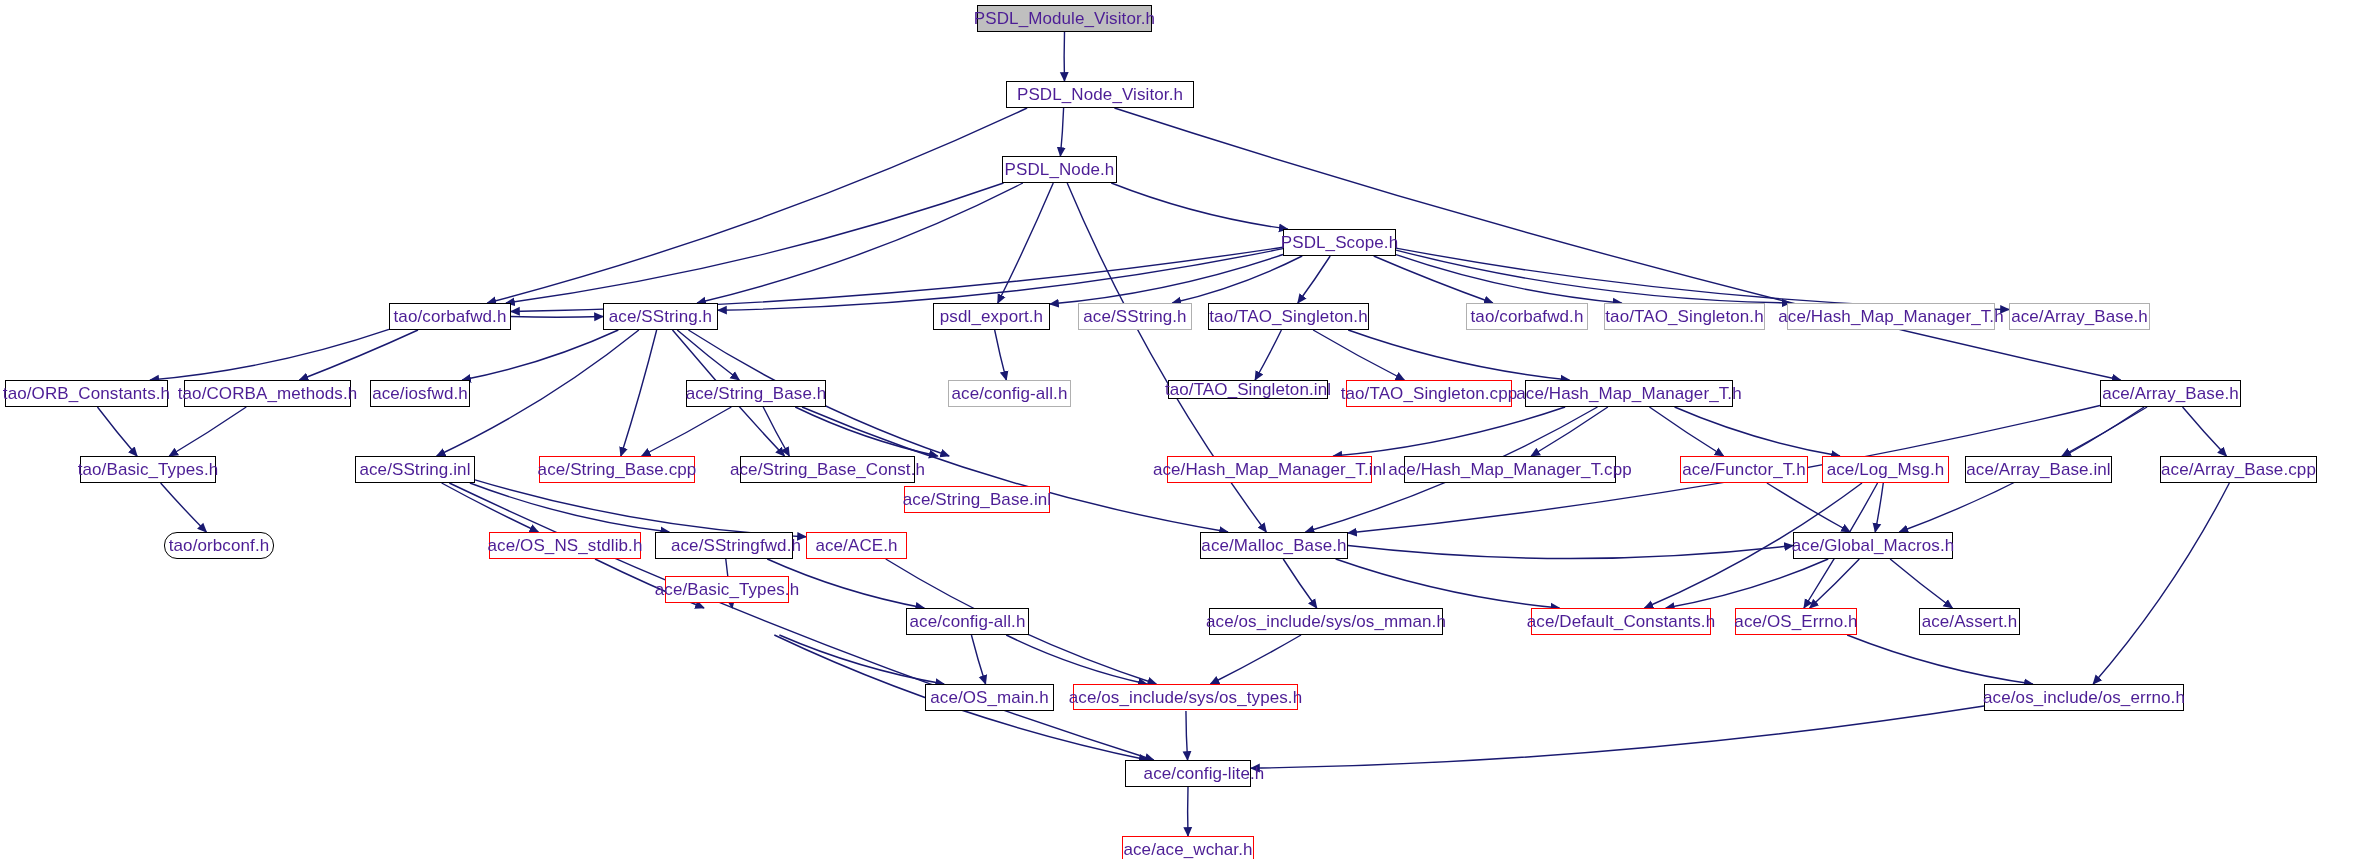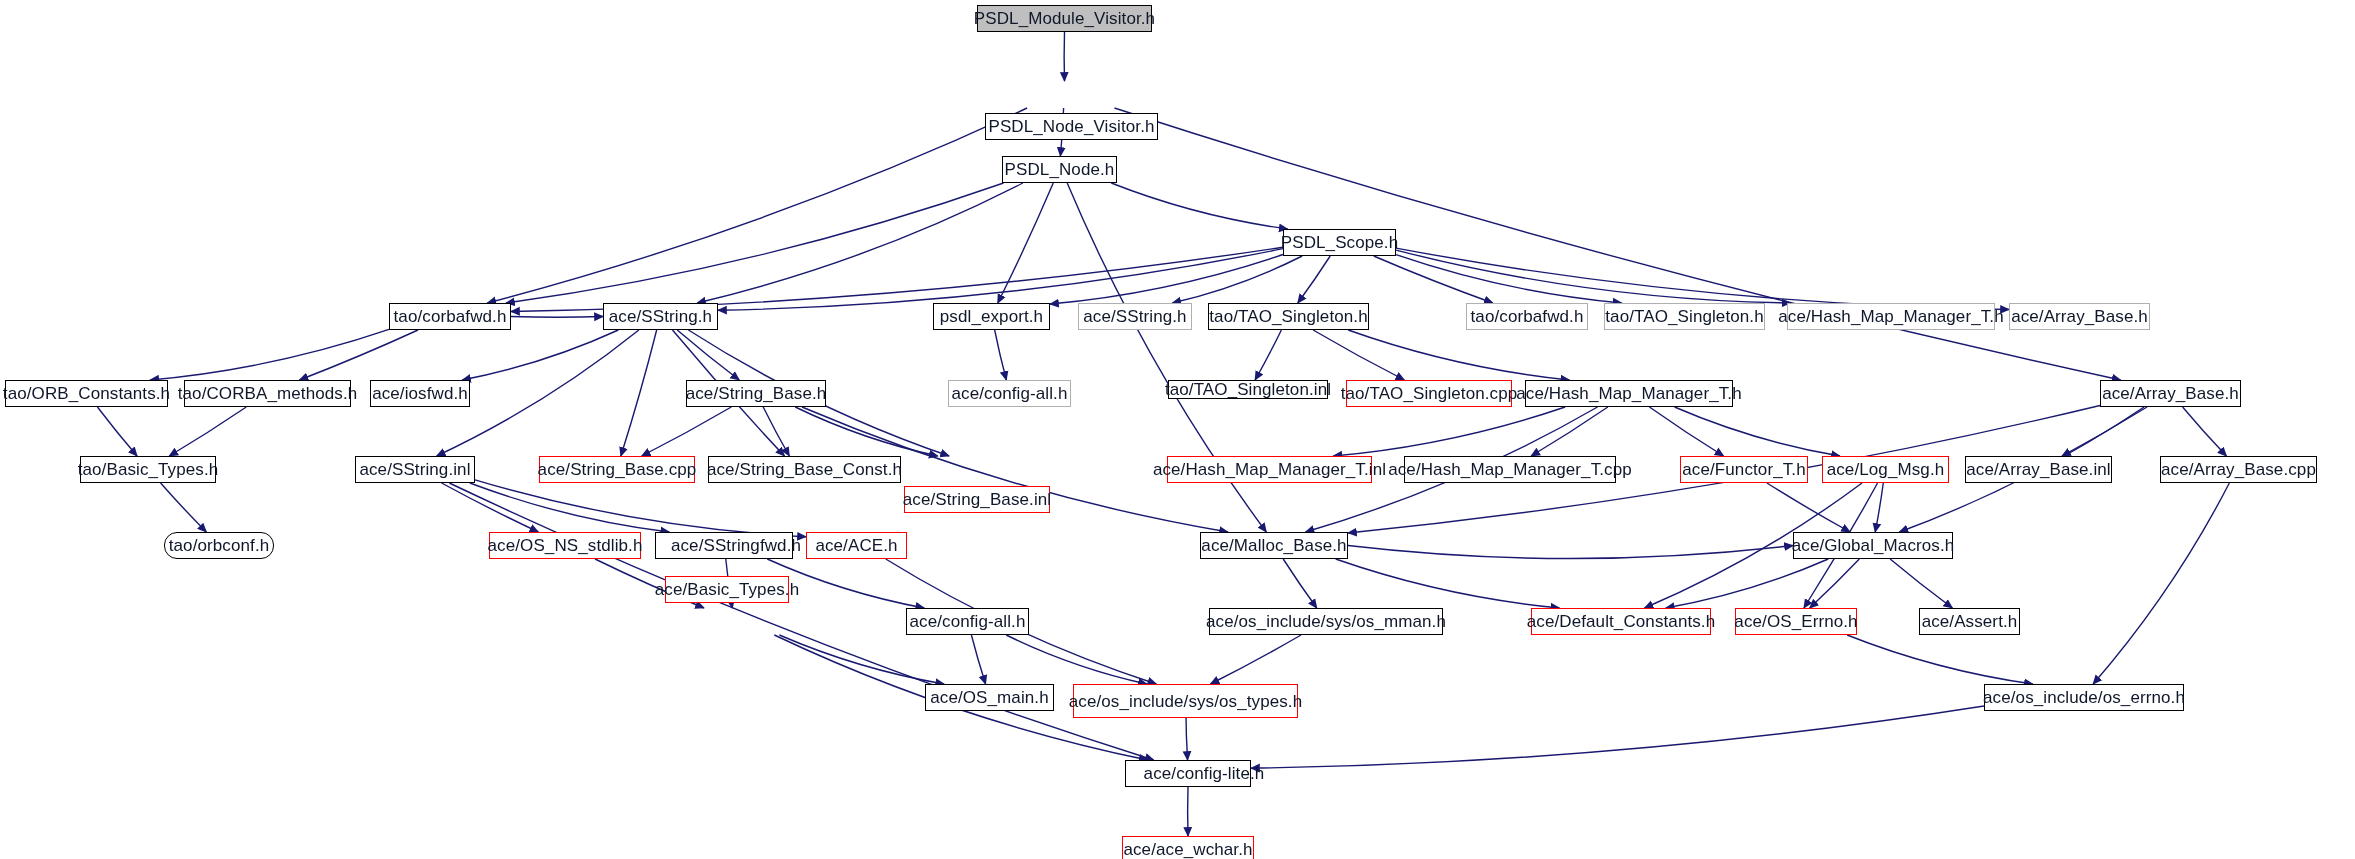--- a/index.html
+++ b/index.html
@@ -1,21 +1,21 @@
 <!DOCTYPE html>
 <html><head>
 <meta charset="utf-8">
 <style>
   html,body{margin:0;padding:0;background:#ffffff;}
   body{font-family:"Liberation Sans","DejaVu Sans",sans-serif;}
   #graph-root{position:relative;width:2355px;height:859px;background:#fff;overflow:hidden;}
   #graph-svg{position:absolute;left:0;top:0;width:2355px;height:859px;}
   .node-box{position:absolute;box-sizing:border-box;display:flex;align-items:center;justify-content:center;
             background:#ffffff;white-space:nowrap;}
-  .node-label{font-size:17px;line-height:1;color:#0f172a;letter-spacing:.1px;}
+  .node-label{font-size:17px;line-height:1;color:#4c1d95;letter-spacing:.1px;}
   .n-normal{border:1.5px solid #000000;}
   .n-root{border:1.5px solid #000000;background:#bfbfbf;}
   .n-gray{border:1.5px solid #b0b0b0;}
   .n-red{border:1.5px solid #ff0000;}
 </style>
 </head>
 <body>
 
 <div id="graph-root">
   <svg id="graph-svg" viewBox="0 0 2355 859" xmlns="http://www.w3.org/2000/svg">
@@ -99,21 +99,21 @@
         <path d="M2144.0773026315787,407 Q2029.25,484.1792763157895 1899.422697368421,532"></path>
         <path d="M2100,405.4531511433352 Q1728.346227287363,494.83745348972576 1348,532.9534300055773"></path>
         <path d="M2229.3519736842104,483 Q2173.31,591.6722368421052 2093.1480263157896,684"></path>
         <path d="M1188,787 Q1187.265,811.5 1188,836"></path>
       </g>
   </svg>
   <div id="node-layer">
       <div class="node-box n-root" style="left: 977px; top: 5px; width: 175px; height: 27px;">
         <span class="node-label">PSDL_Module_Visitor.h</span>
       </div>
-      <div class="node-box n-normal" style="left: 985px; top: 81px; width: 173px; height: 27px; margin-top: 32px;">
+      <div class="node-box n-normal" style="left: 1006px; top: 81px; width: 188px; height: 27px;">
         <span class="node-label">PSDL_Node_Visitor.h</span>
       </div>
       <div class="node-box n-normal" style="left: 1002px; top: 156px; width: 115px; height: 27px;">
         <span class="node-label">PSDL_Node.h</span>
       </div>
       <div class="node-box n-normal" style="left: 1283px; top: 229px; width: 113px; height: 27px;">
         <span class="node-label">PSDL_Scope.h</span>
       </div>
       <div class="node-box n-normal" style="left: 389px; top: 303px; width: 122px; height: 27px;">
         <span class="node-label">tao/corbafwd.h</span>
@@ -171,21 +171,21 @@
       </div>
       <div class="node-box n-normal" style="left: 80px; top: 456px; width: 136px; height: 27px;">
         <span class="node-label">tao/Basic_Types.h</span>
       </div>
       <div class="node-box n-normal" style="left: 355px; top: 456px; width: 120px; height: 27px;">
         <span class="node-label">ace/SString.inl</span>
       </div>
       <div class="node-box n-red" style="left: 539px; top: 456px; width: 156px; height: 27px;">
         <span class="node-label">ace/String_Base.cpp</span>
       </div>
-      <div class="node-box n-normal" style="left: 708px; top: 456px; width: 193px; height: 27px;">
+      <div class="node-box n-normal" style="left: 740px; top: 456px; width: 175px; height: 27px;">
         <span class="node-label">ace/String_Base_Const.h</span>
       </div>
       <div class="node-box n-red" style="left: 904px; top: 456px; width: 146px; height: 27px; margin-top: 30px;">
         <span class="node-label">ace/String_Base.inl</span>
       </div>
       <div class="node-box n-red" style="left: 1167px; top: 456px; width: 205px; height: 27px;">
         <span class="node-label">ace/Hash_Map_Manager_T.inl</span>
       </div>
       <div class="node-box n-normal" style="left: 1404px; top: 456px; width: 212px; height: 27px;">
         <span class="node-label">ace/Hash_Map_Manager_T.cpp</span>
@@ -234,21 +234,21 @@
       </div>
       <div class="node-box n-red" style="left: 1735px; top: 608px; width: 122px; height: 27px;">
         <span class="node-label">ace/OS_Errno.h</span>
       </div>
       <div class="node-box n-normal" style="left: 1919px; top: 608px; width: 101px; height: 27px;">
         <span class="node-label">ace/Assert.h</span>
       </div>
       <div class="node-box n-normal" style="left: 925px; top: 684px; width: 129px; height: 27px;">
         <span class="node-label">ace/OS_main.h</span>
       </div>
-      <div class="node-box n-red" style="left: 1073px; top: 684px; width: 225px; height: 34px;">
+      <div class="node-box n-red" style="left: 1073px; top: 684px; width: 225px; height: 26px;">
         <span class="node-label">ace/os_include/sys/os_types.h</span>
       </div>
       <div class="node-box n-normal" style="left: 1984px; top: 684px; width: 200px; height: 27px;">
         <span class="node-label">ace/os_include/os_errno.h</span>
       </div>
       <div class="node-box n-normal" style="left: 1125px; top: 760px; width: 126px; height: 27px; padding-left: 32px;">
         <span class="node-label">ace/config-lite.h</span>
       </div>
       <div class="node-box n-red" style="left: 1122px; top: 836px; width: 132px; height: 27px;">
         <span class="node-label">ace/ace_wchar.h</span>

